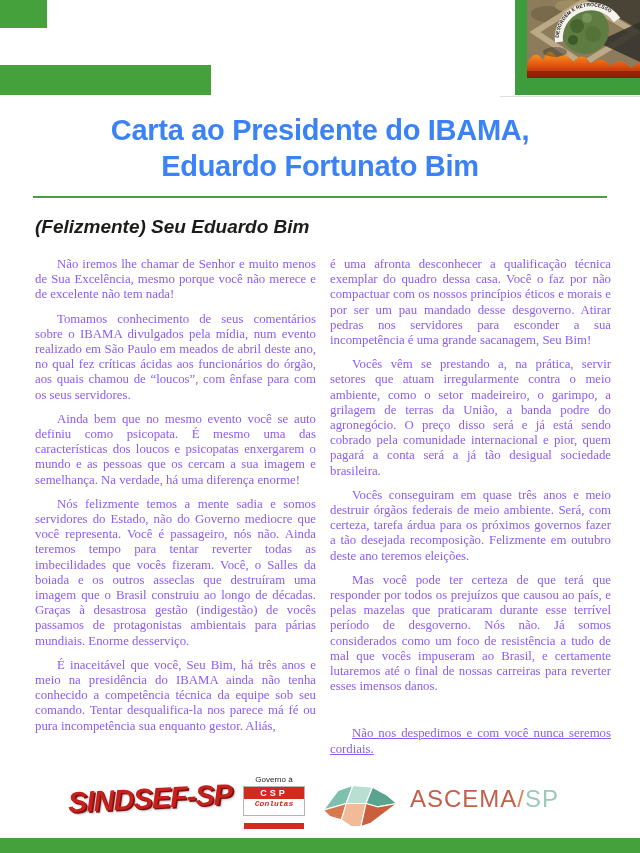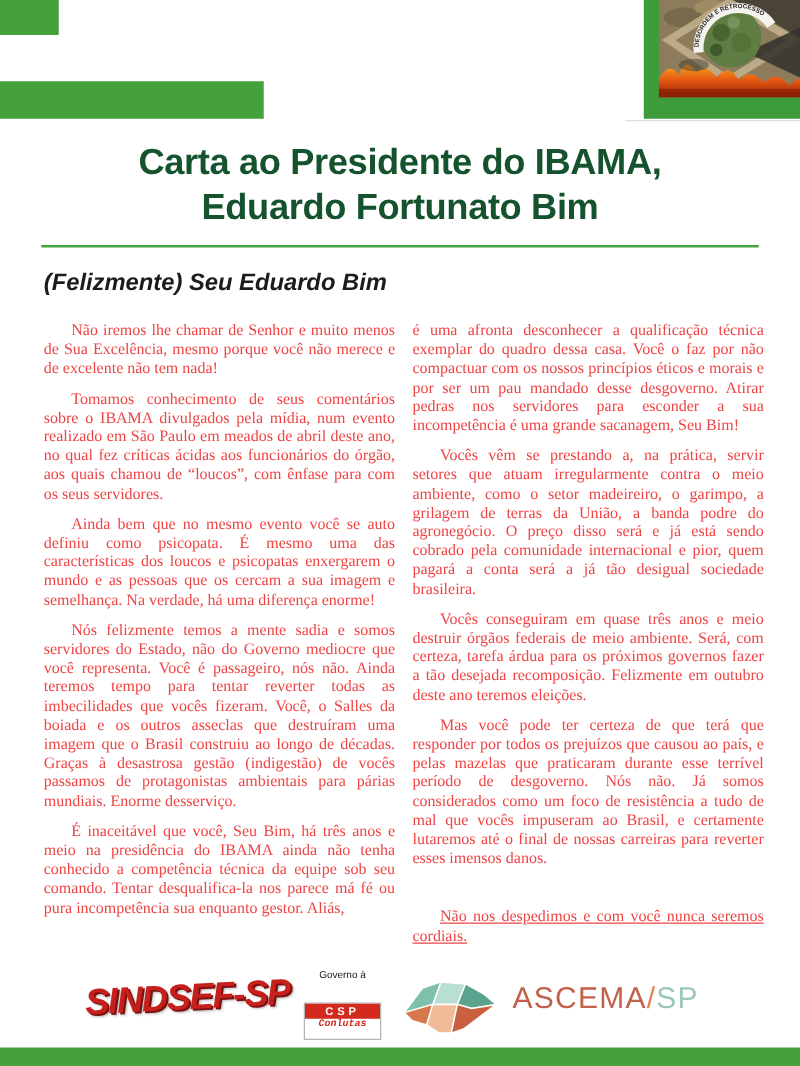--- a/index.html
+++ b/index.html
@@ -14,42 +14,42 @@
   .title-rule{left:33px;top:196px;width:574px;height:2px;background:#45a13b;}
   .flag-shadow{left:500px;top:96px;width:140px;height:1px;background:#dedede;}
 
   
   .flag-wrap{left:515px;top:0;width:125px;height:95px;background:#3e9c3c;}
   .flag-photo{position:absolute;left:12px;top:0;width:113px;height:78px;display:block;}
 
   
   .title{left:0;top:112px;width:640px;text-align:center;
          font-family:"Liberation Sans", sans-serif;font-weight:bold;
-         font-size:29px;line-height:36px;color:#14532d;letter-spacing:-0.3px;}
+         font-size:29px;line-height:36px;color:#3b82f6;letter-spacing:-0.3px;}
   .salutation{left:35px;top:216px;width:400px;
          font-family:"Liberation Sans", sans-serif;font-weight:bold;font-style:italic;
          font-size:19px;color:#1c1c1a;}
 
   
   .col{top:257px;width:281px;}
   .col-left{left:35px;}
   .col-right{left:330px;}
   .col p{margin:0 0 9px 0;text-align:justify;text-indent:22px;
-         font-size:12.8px;line-height:15.2px;color:#ef4444;}
+         font-size:12.8px;line-height:15.2px;color:#8b5cf6;}
   .col p.no-indent{text-indent:0;}
   .col p.closing{margin-top:32px;text-decoration:underline;}
 
   
   .sindsef{left:68px;top:782px;width:175px;
            font-family:"Liberation Sans", sans-serif;font-weight:bold;font-style:italic;
            font-size:29px;color:#c6201c;transform:rotate(-3deg);letter-spacing:-1px;
            text-shadow:1.5px 1.5px 0 #7e0f0f, 2.5px 2.5px 2px rgba(0,0,0,0.25);}
   .filiado{left:240px;top:775px;width:68px;text-align:center;
            font-family:"Liberation Sans", sans-serif;font-size:8px;color:#222;}
-  .csp-box{left:243px;top:786px;width:60px;height:28px;border:1px solid #b5b5b5;background:#fff;margin-top:16px;}
+  .csp-box{left:243px;top:786px;width:60px;height:28px;border:1px solid #b5b5b5;background:#fff;}
   .csp-top{height:12px;background:#d42a1e;color:#fff;text-align:center;
            font-family:"Liberation Sans", sans-serif;font-weight:bold;font-size:9px;
            line-height:12px;letter-spacing:3px;}
   .csp-mid{height:24px;text-align:center;font-family:Liberation Mono, monospace;
            font-style:italic;font-weight:bold;font-size:8px;line-height:10px;color:#d42a1e;}
   .csp-bot{height:6px;background:#d42a1e;color:#fff;text-align:center;overflow:hidden;}
   .ascema-emblem{left:320px;top:779px;width:82px;height:54px;display:block;}
   .ascema-text{left:410px;top:785px;font-family:"Liberation Sans", sans-serif;
            font-size:24px;letter-spacing:1px;white-space:nowrap;text-align:center;}
   .ascema-text .word{color:#c2604b;}

